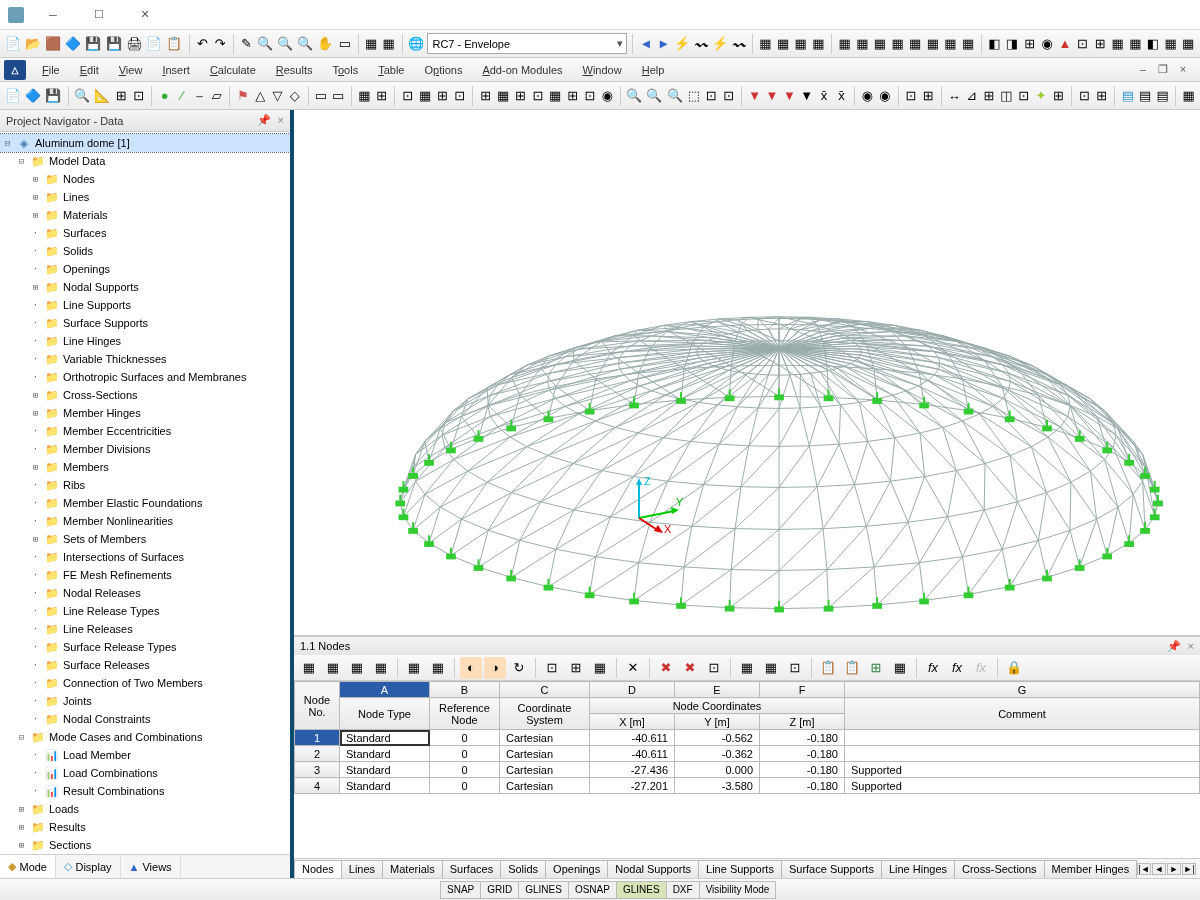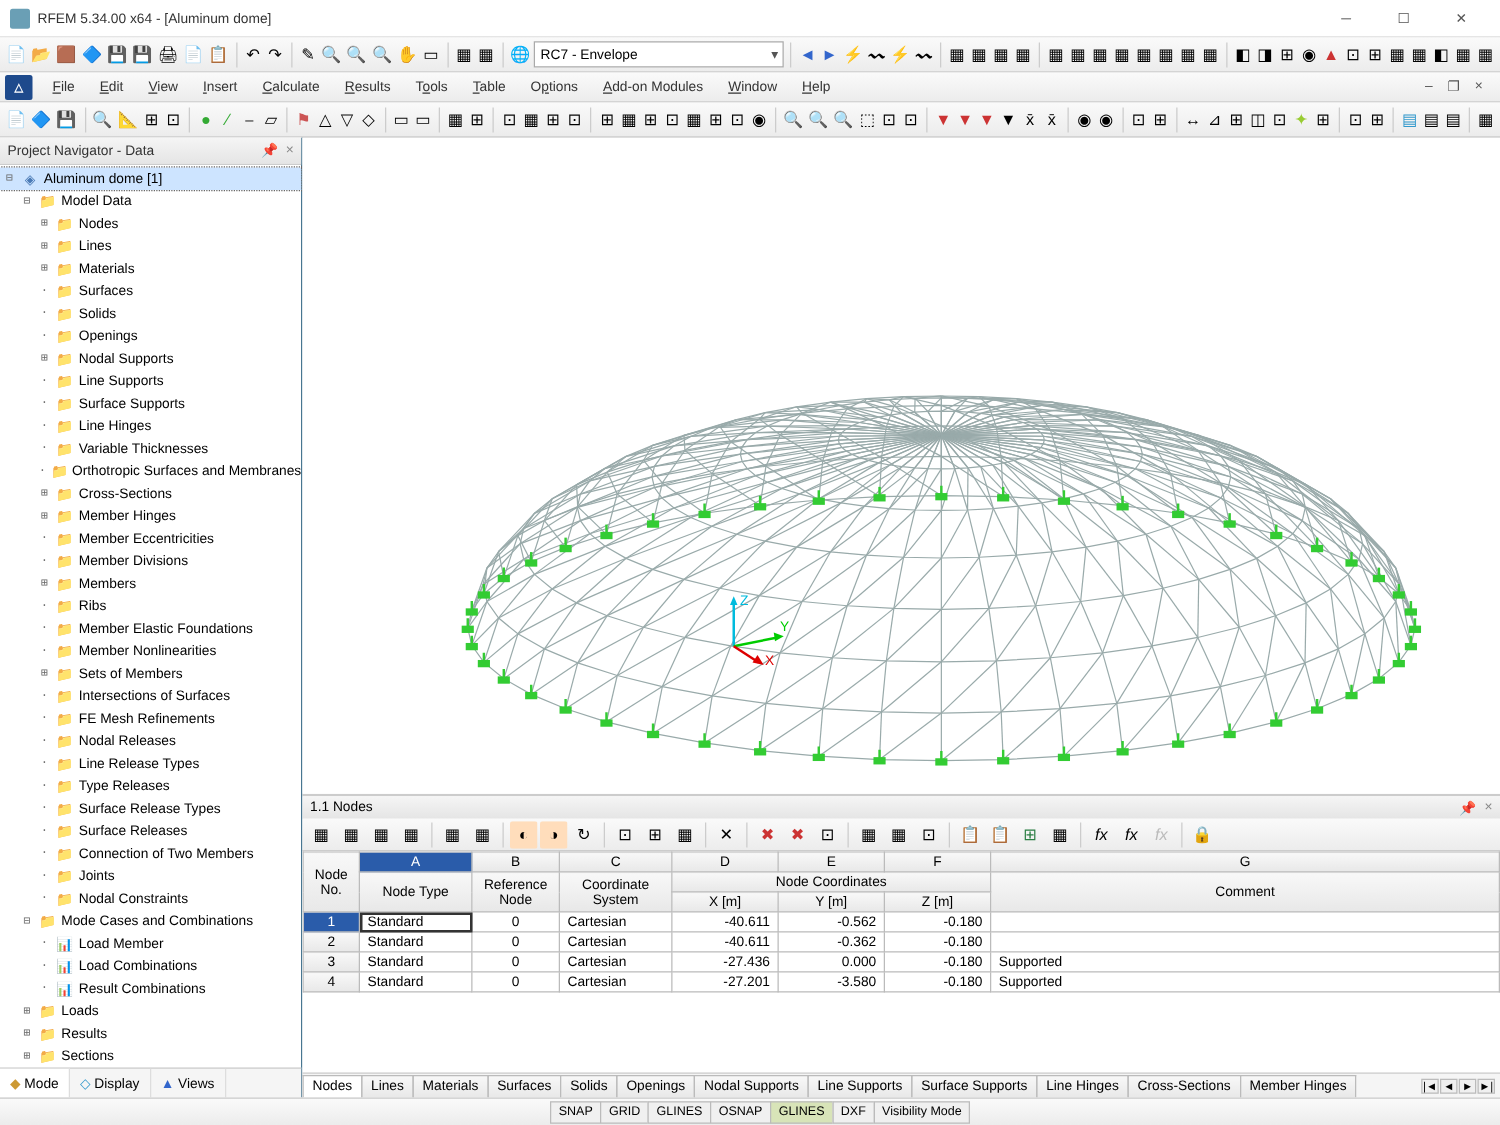--- a/index.html
+++ b/index.html
@@ -14,21 +14,21 @@
 .tsep{width:1px;height:20px;background:#ccc;margin:0 3px}
 .combo{height:21px;border:1px solid #aaa;background:#fff;padding:0 18px 0 4px;min-width:200px;display:flex;align-items:center;position:relative}
 .combo:after{content:"▾";position:absolute;right:4px;color:#555}
 .menubar{height:24px;background:linear-gradient(#fafafa,#ececec);border-bottom:1px solid #ccc;display:flex;align-items:center;padding:0 4px}
 .mbtn-icon{width:22px;height:20px;background:#1e4a8c;color:#fff;display:flex;align-items:center;justify-content:center;font-size:9px;font-weight:bold;margin-right:6px;border-radius:2px}
 .mitem{padding:0 10px;height:24px;display:flex;align-items:center;color:#333}
 .mitem u{text-decoration:underline}
 .mdi-ctrl{margin-left:auto;display:flex;gap:2px;padding-right:4px}
 .mdi-ctrl span{width:18px;text-align:center;color:#555}
 .main{flex:1;display:flex;overflow:hidden}
-.nav{width:242px;background:#fff;border-right:1px solid #0c4a6e;display:flex;flex-direction:column}
+.nav{width:294px;background:#fff;border-right:4px solid #0c4a6e;display:flex;flex-direction:column}
 .navhead{height:22px;background:linear-gradient(#f5f5f5,#e5e5e5);border-bottom:1px solid #ccc;display:flex;align-items:center;padding:0 6px;font-size:11px;color:#333}
 .navhead .r{margin-left:auto;display:flex;gap:6px;color:#888}
 .tree{flex:1;overflow:auto;padding:2px 0}
 .tn{display:flex;align-items:center;height:18px;padding-left:4px;white-space:nowrap}
 .tn.sel{background:#cde4ff;outline:1px dotted #666}
 .tw{width:11px;text-align:center;color:#666;font-size:9px;font-family:monospace}
 .ti{width:16px;height:14px;margin:0 3px;display:inline-flex;align-items:center;justify-content:center;font-size:11px}
 .fold{color:#d9a441}
 .fold-y{color:#e6c35c}
 .dlb{color:#4a7ab5}
@@ -60,21 +60,20 @@
 .btabs .navr span{width:14px;text-align:center;border:1px solid #bbb;background:#f0f0f0;font-size:9px}
 .status{height:22px;background:linear-gradient(#fafafa,#ececec);border-top:1px solid #ccc;display:flex;align-items:center;padding-left:440px;gap:0}
 .stbtn{padding:0 6px;height:18px;border:1px solid #bbb;display:flex;align-items:center;font-size:10px;background:#f0f0f0;margin-right:-1px}
 .stbtn.on{background:#d8e4b8}
 </style>
 </head>
 <body>
 
 <div class="titlebar">
   <span class="icon"></span>
-  <span class="title">RFEM 5.34.00 x64 - [Aluminum dome]</span>
   <div class="winbtns">
     <div class="winbtn">─</div>
     <div class="winbtn">☐</div>
     <div class="winbtn">✕</div>
   </div>
 </div>
 
 <div class="toolbar">
   <span class="tbtn">📄</span>
   <span class="tbtn">📂</span>
@@ -405,21 +404,21 @@
             <span>Nodal Releases</span>
           </div>
           <div class="tn" style="padding-left: 30px;">
             <span class="tw">·</span>
             <span class="ti fold-y">📁</span>
             <span>Line Release Types</span>
           </div>
           <div class="tn" style="padding-left: 30px;">
             <span class="tw">·</span>
             <span class="ti fold-y">📁</span>
-            <span>Type Releases</span>
+            <span>Line Releases</span>
           </div>
           <div class="tn" style="padding-left: 30px;">
             <span class="tw">·</span>
             <span class="ti fold-y">📁</span>
             <span>Surface Release Types</span>
           </div>
           <div class="tn" style="padding-left: 30px;">
             <span class="tw">·</span>
             <span class="ti fold-y">📁</span>
             <span>Surface Releases</span>

